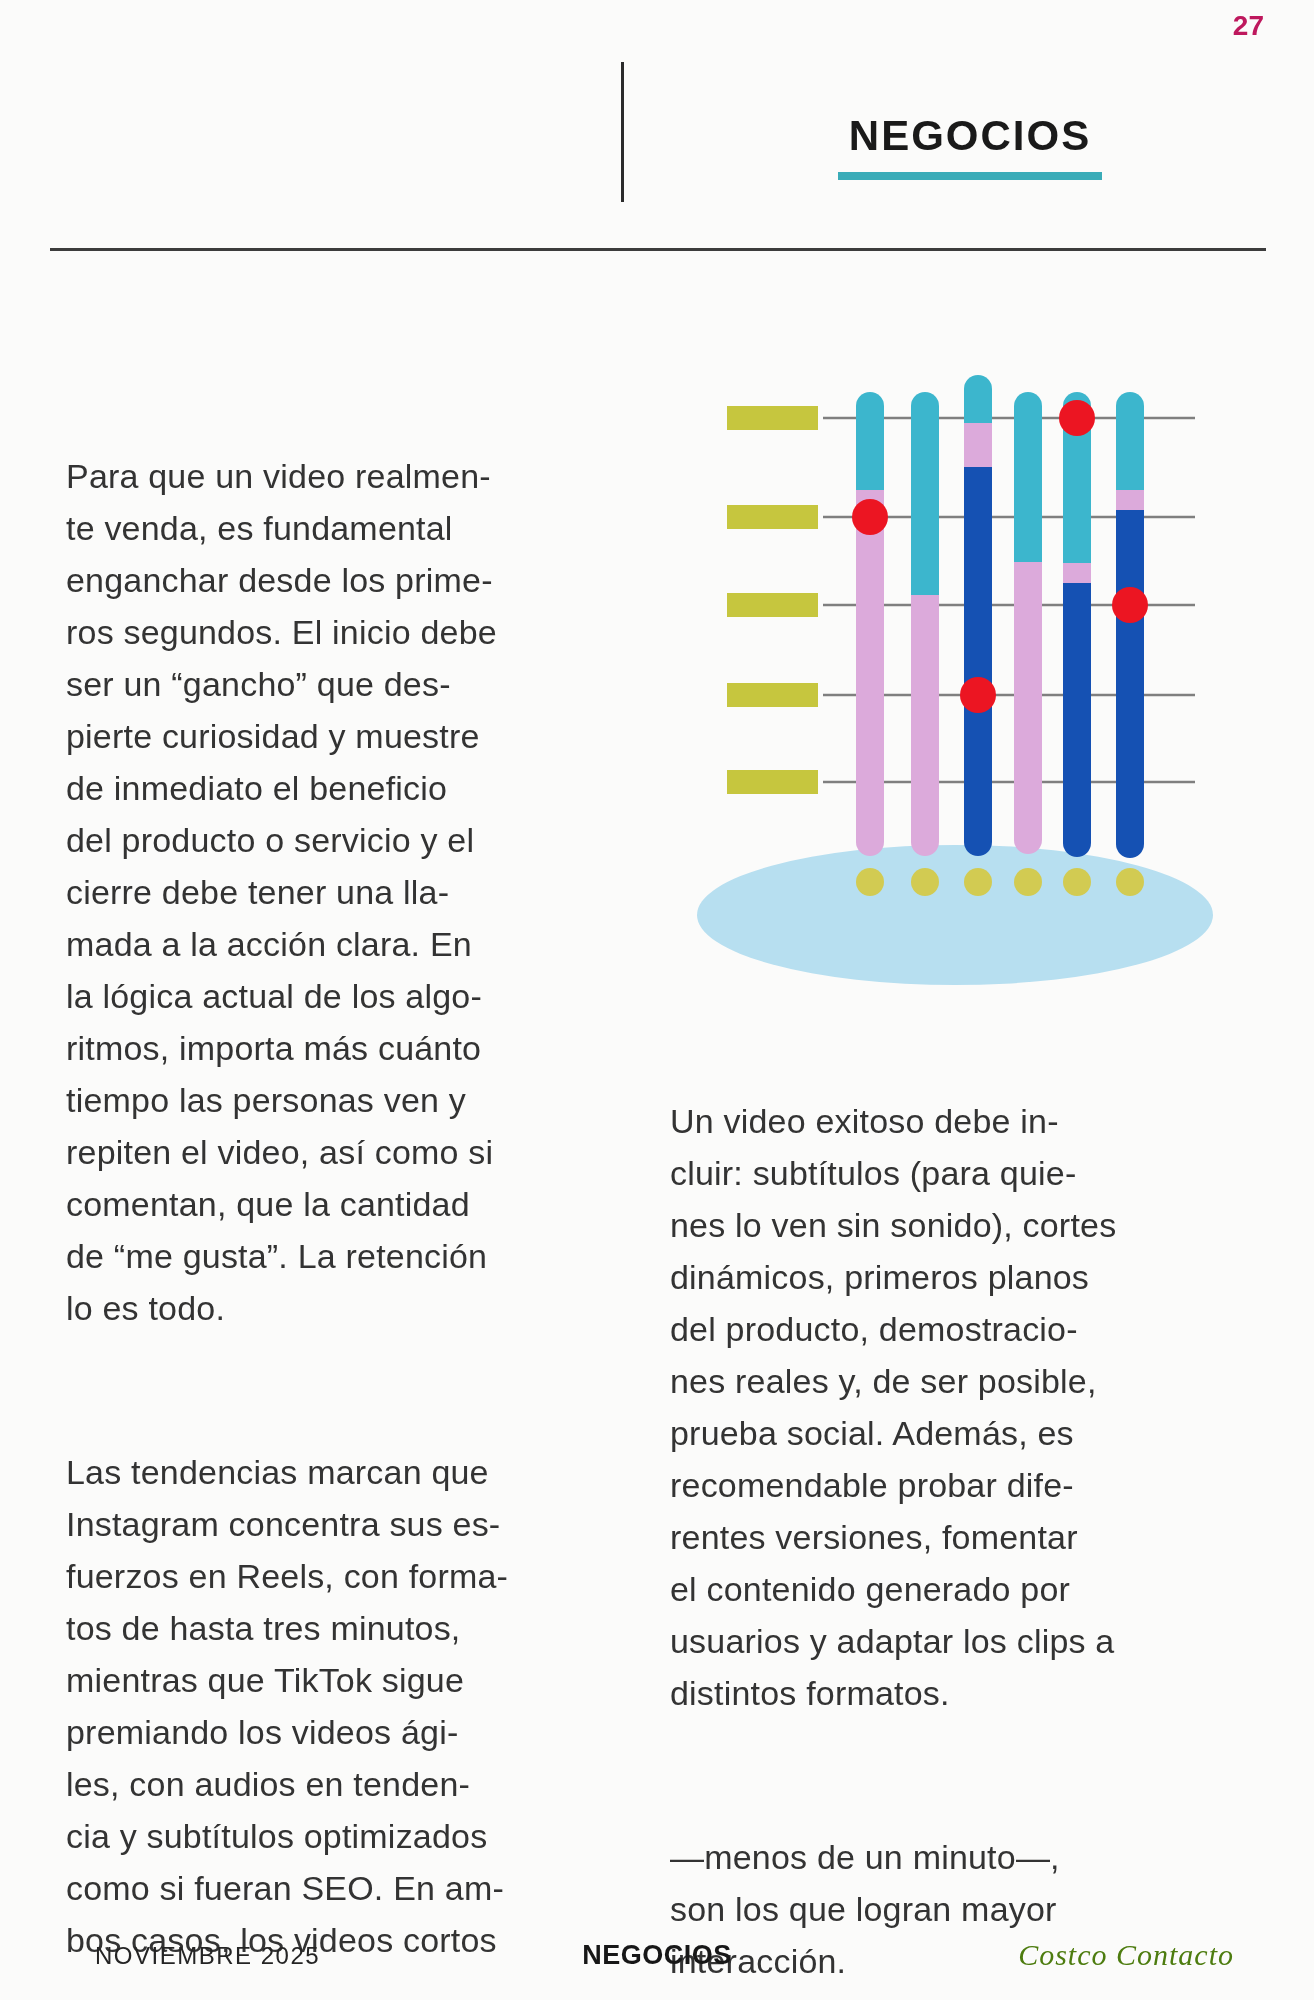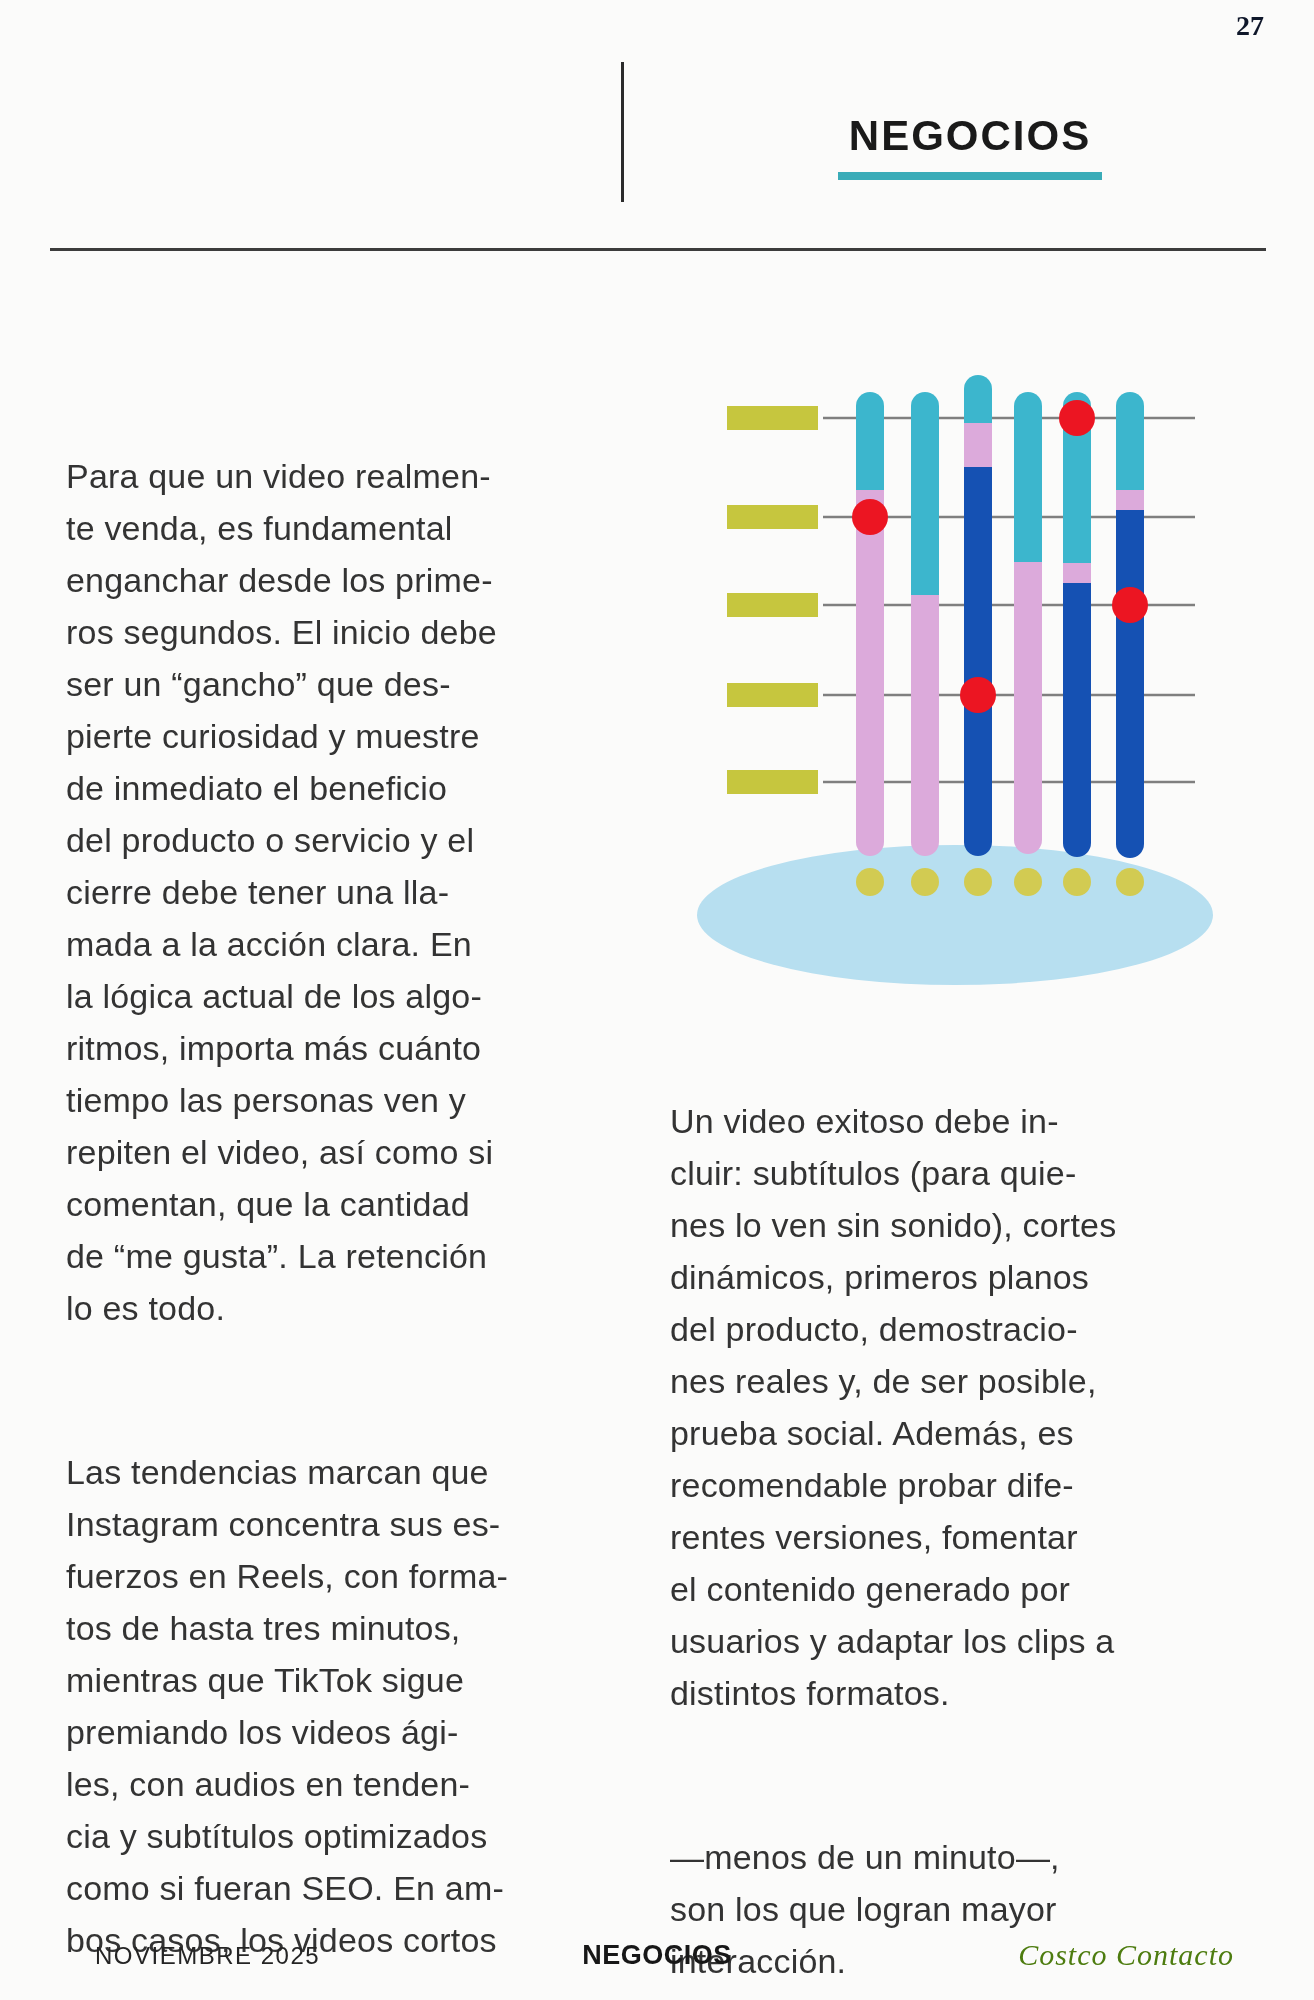--- a/index.html
+++ b/index.html
@@ -15,22 +15,21 @@
     overflow: hidden;
   }
 
   
   .page-number {
     position: absolute;
     top: 10px;
     right: 50px;
     font-size: 28px;
     font-weight: 700;
-    color: #0f172a;
-    font-family: Liberation Serif, serif;
+    color: #be185d;
   }
   .title-block {
     position: absolute;
     left: 118px;
     top: 70px;
     width: 420px;
     text-align: center;
     font-size: 46px;
     font-weight: 300;
     letter-spacing: 1px;

